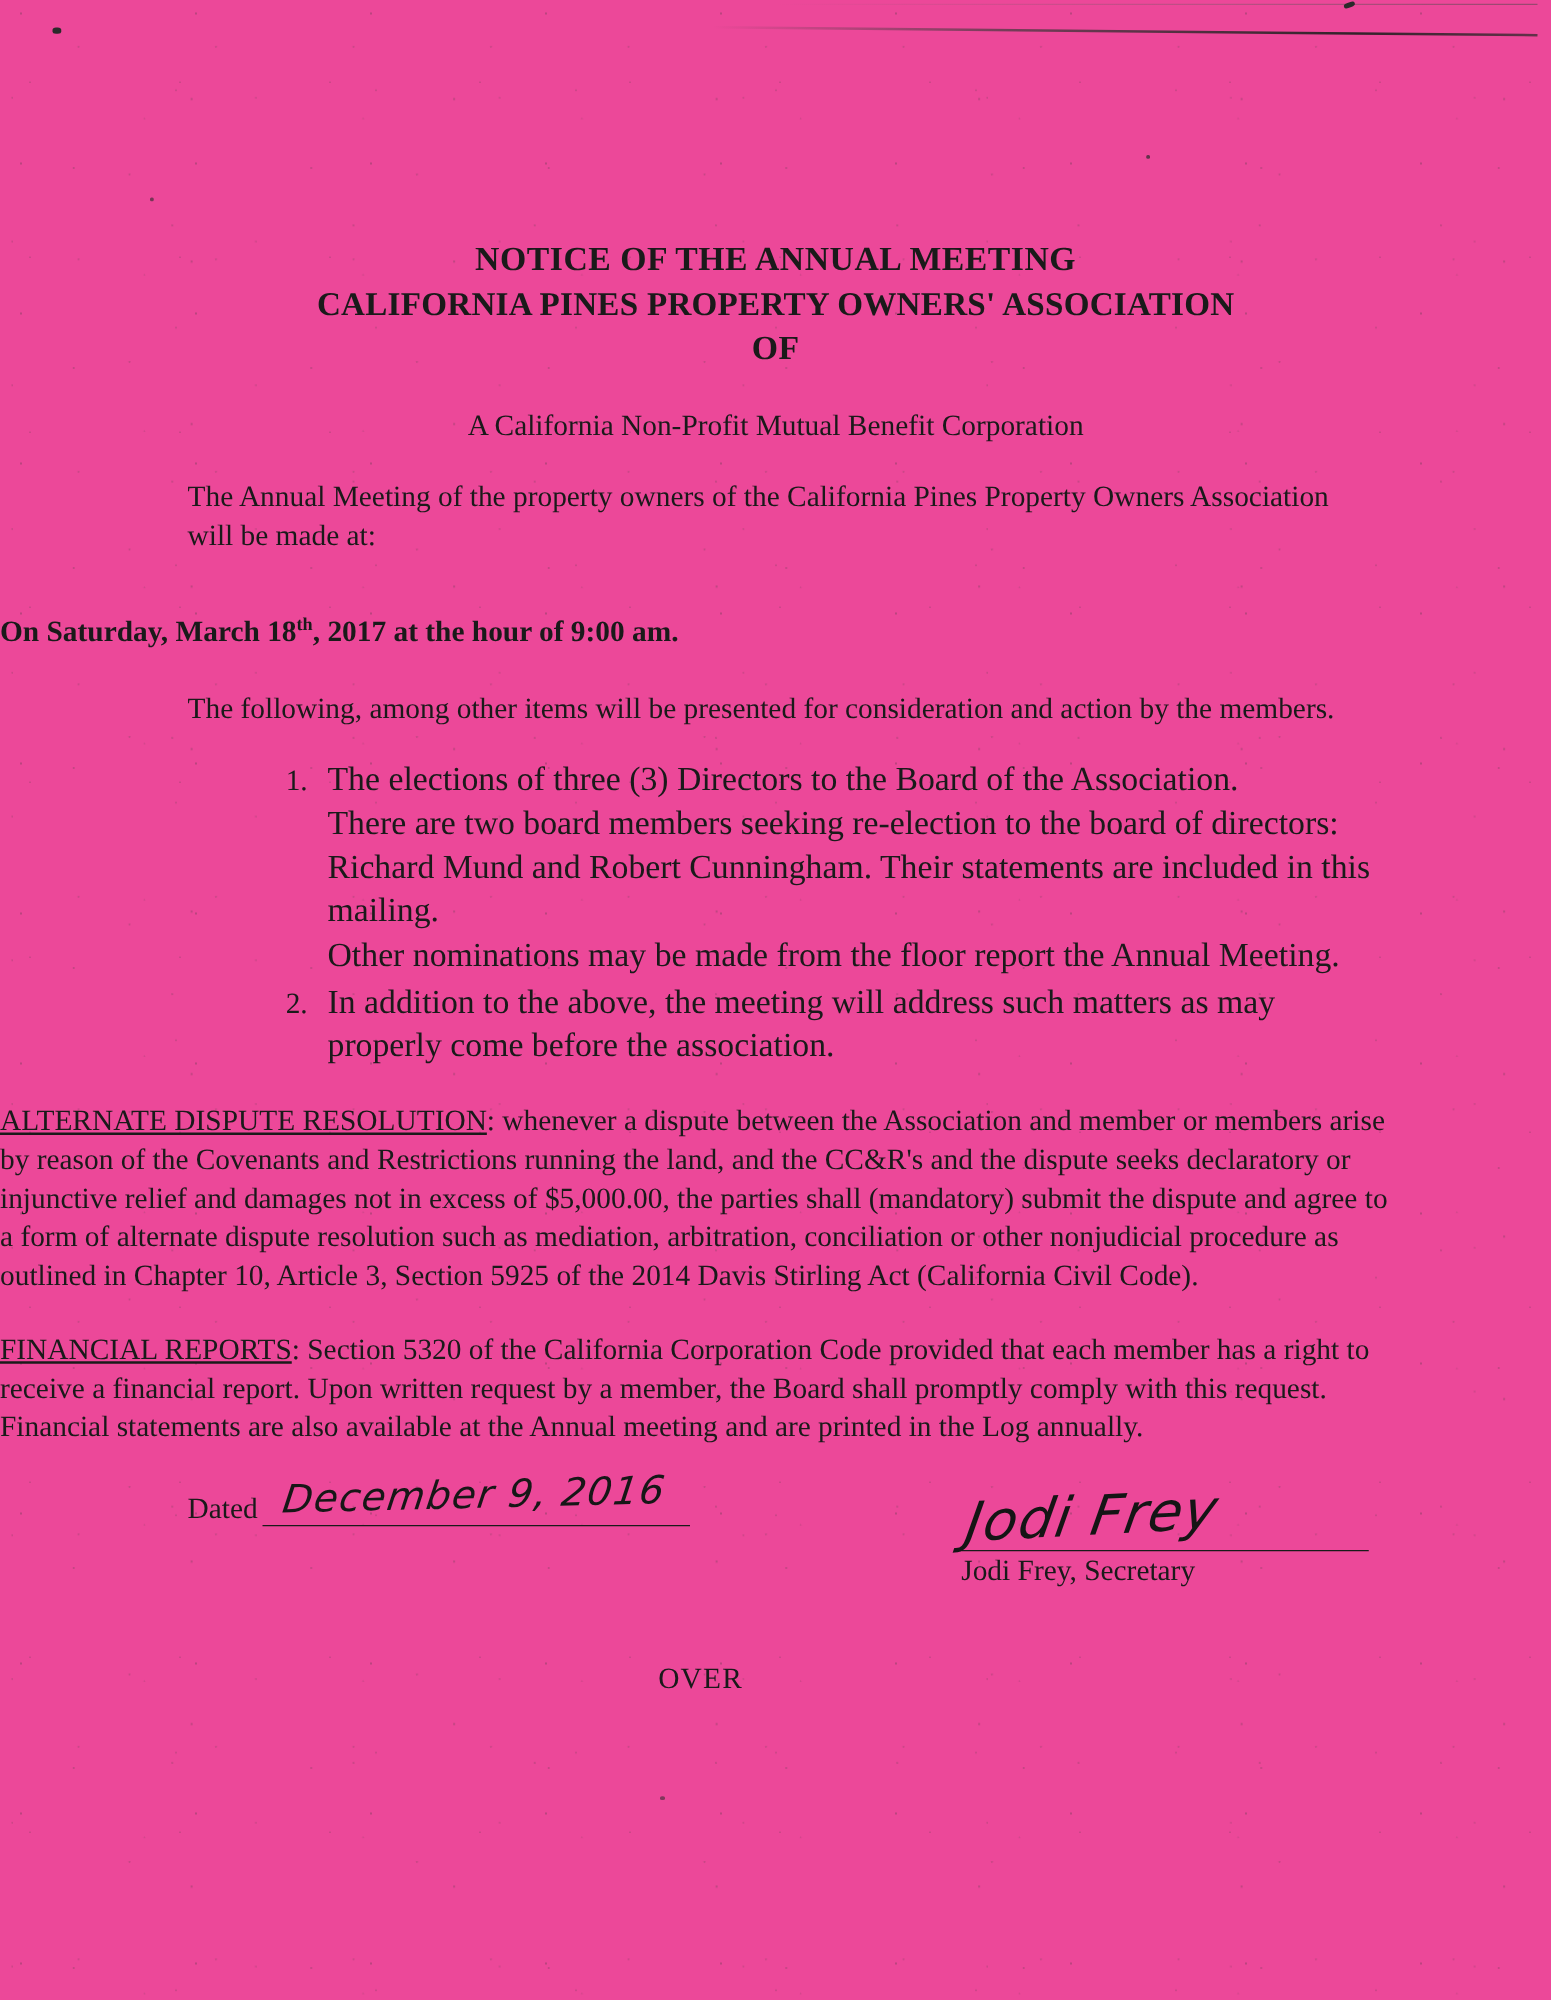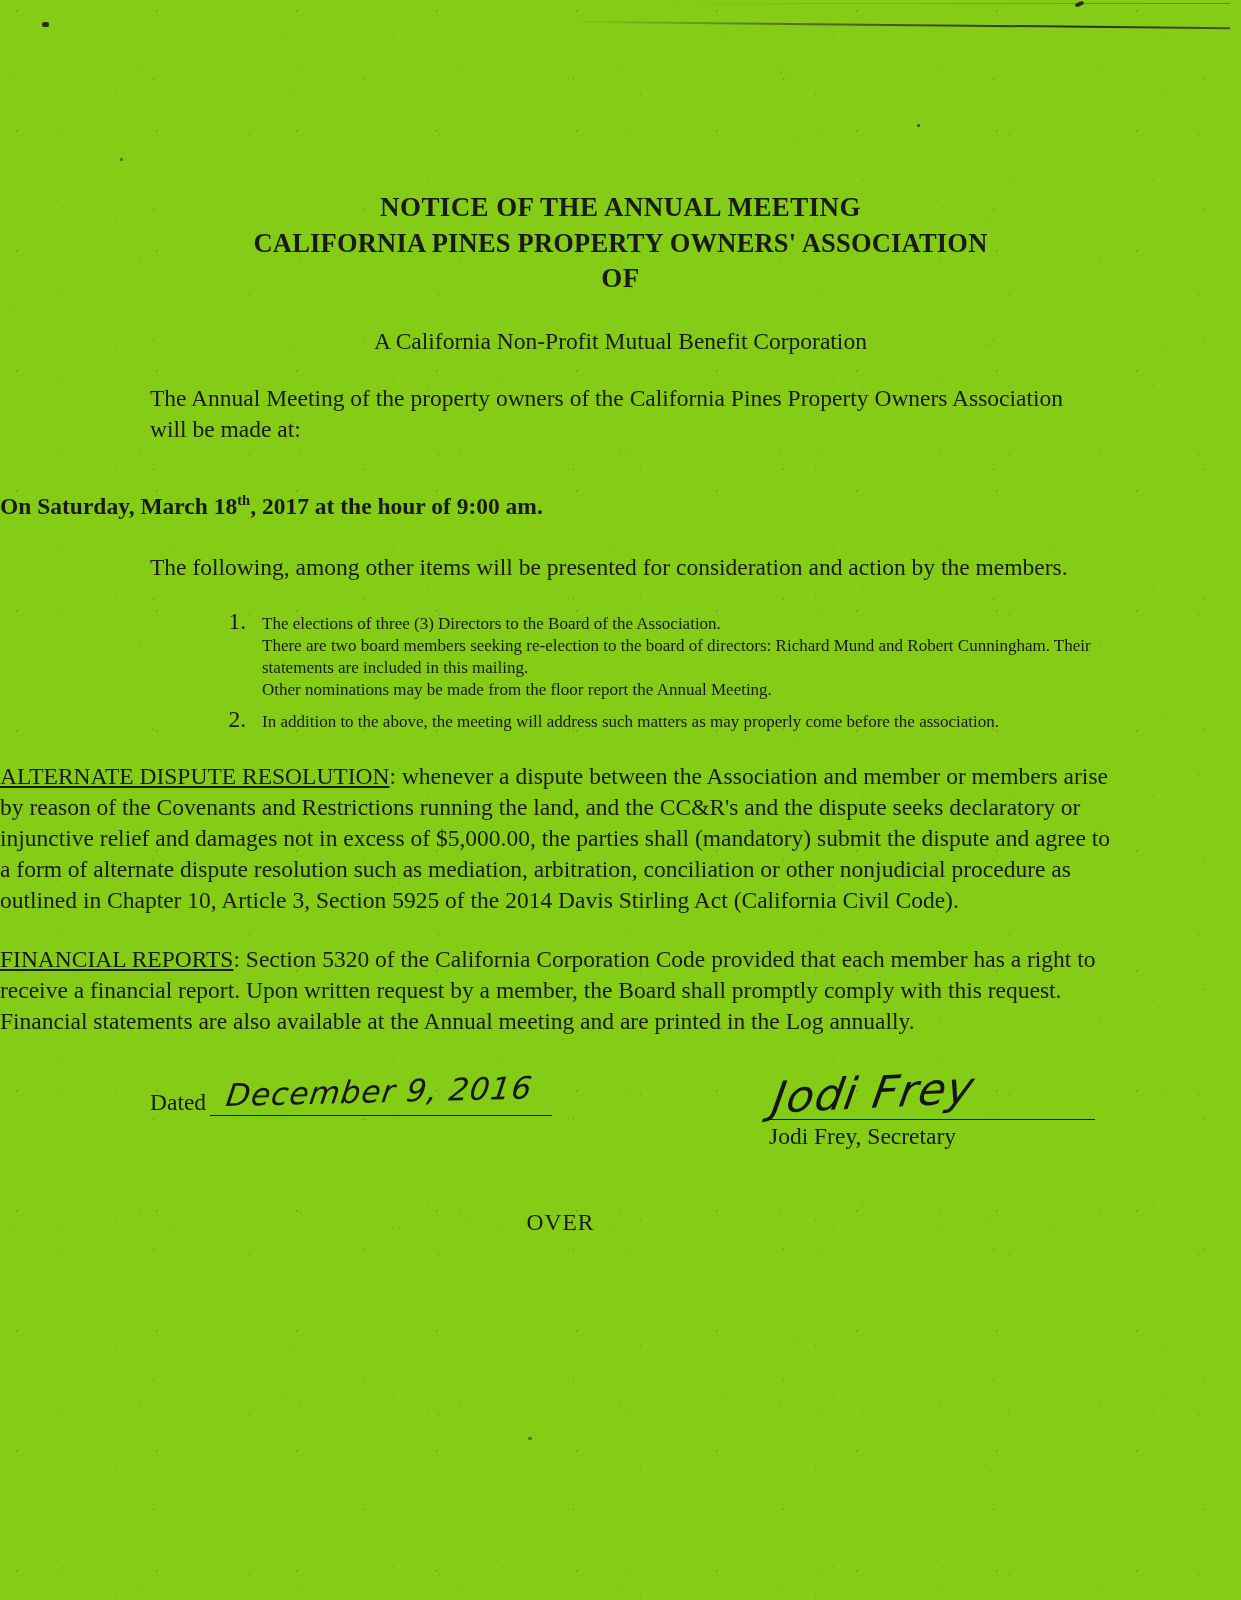--- a/index.html
+++ b/index.html
@@ -4,21 +4,21 @@
 <style>
   html, body {
     margin: 0;
     padding: 0;
     background: #ffffff;
   }
   .page {
     position: relative;
     width: 1241px;
     height: 1600px;
-    background: #84cc16;
+    background: #ec4899;
     overflow: hidden;
     font-family: "Liberation Serif", "DejaVu Serif", serif;
     color: #1a1a1a;
   }
 
   
   .scan-noise {
     position: absolute;
     inset: 0;
     pointer-events: none;
@@ -116,21 +116,21 @@
     font-size: 23.5px;
     line-height: 1.3;
     margin-top: 32px;
     padding-left: 150px;
     padding-right: 130px;
   }
 
   ol.items {
     margin: 10px 0 0 0;
     padding-left: 252px;
-    font-size: 17px;
+    font-size: 27px;
     line-height: 1.3;
   }
   ol.items li {
     margin-bottom: 2px;
     padding-left: 10px;
     padding-right: 140px;
   }
   ol.items li::marker { font-size: 23.5px; }
   .sub-line { display: block; }
 
@@ -149,21 +149,21 @@
   
   .sig-area {
     position: relative;
     margin-top: 26px;
     height: 120px;
     padding-left: 148px;
   }
   .dated-row {
     position: absolute;
     left: 150px;
-    top: 22px;
+    top: 6px;
     display: flex;
     align-items: flex-end;
     font-size: 23.5px;
   }
   .dated-label { padding-right: 4px; }
   .dated-rule {
     position: relative;
     width: 342px;
     border-bottom: 1.6px solid #1a1a1a;
     height: 30px;

